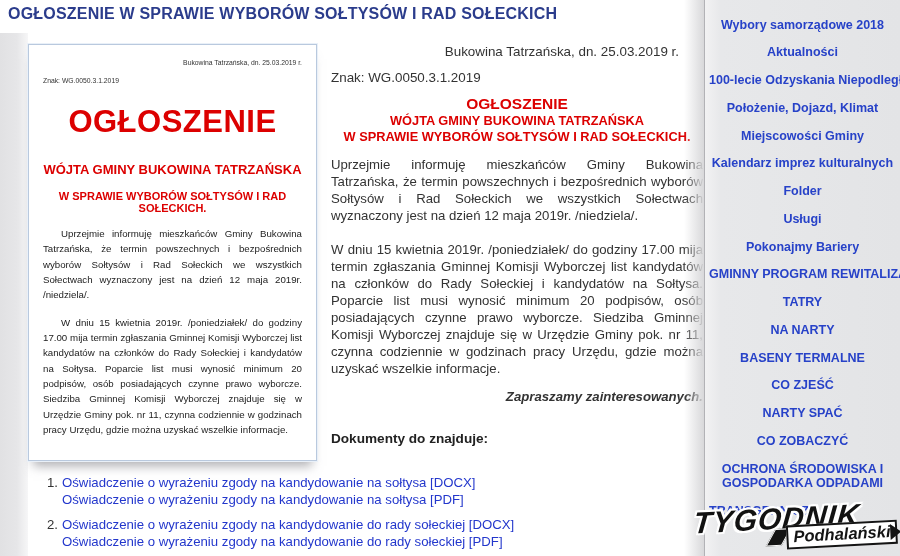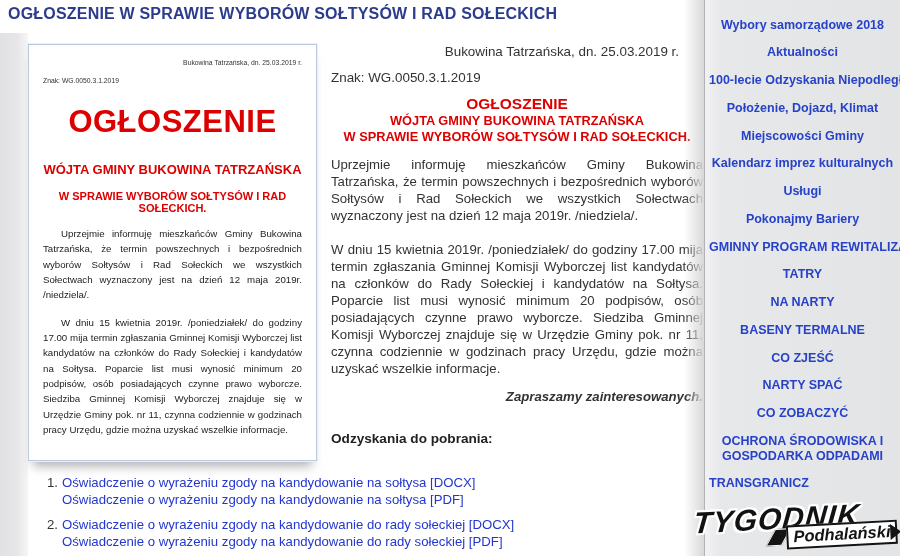--- a/index.html
+++ b/index.html
@@ -119,21 +119,21 @@
 
 <div class="article">
   <div class="art-date">Bukowina Tatrzańska, dn. 25.03.2019 r.</div>
   <div class="art-ref">Znak: WG.0050.3.1.2019</div>
   <div class="art-h1">OGŁOSZENIE</div>
   <div class="art-h2">WÓJTA GMINY BUKOWINA TATRZAŃSKA</div>
   <div class="art-h2">W SPRAWIE WYBORÓW SOŁTYSÓW I RAD SOŁECKICH.</div>
   <p class="art-p p1"><span>Uprzejmie informuję mieszkańców Gminy Bukowina Tatrzańska, że termin powszechnych i bezpośrednich </span><span class="b">wyborów Sołtysów i Rad Sołeckich</span><span> we wszystkich Sołectwach wyznaczony jest na dzień </span><span class="b">12 maja 2019r.</span><span> /niedziela/.</span></p>
   <p class="art-p p2"><span>W dniu </span><span class="b">15 kwietnia 2019r.</span><span> /poniedziałek/ do godziny </span><span class="b">17.00</span><span> mija termin zgłaszania Gminnej Komisji Wyborczej list kandydatów na członków do Rady Sołeckiej i kandydatów na Sołtysa. Poparcie list musi wynosić </span><span class="b">minimum 20 podpisów</span><span>, osób posiadających czynne prawo wyborcze. Siedziba Gminnej Komisji Wyborczej znajduje się w </span><span class="b">Urzędzie Gminy pok. nr 11,</span><span> czynna codziennie w godzinach pracy Urzędu, gdzie można uzyskać wszelkie informacje.</span></p>
   <div class="art-closing">Zapraszamy zainteresowanych.</div>
-  <div class="dl-heading">Odzyskania do pobrania:</div>
+  <div class="dl-heading">Dokumenty do znajduje:</div>
 </div>
 
 <div class="dl-list">
   <div class="dl-item">
     <span class="dl-num">1.</span>
     <div class="dl-links">
       <a href="#">Oświadczenie o wyrażeniu zgody na kandydowanie na sołtysa [DOCX]</a>
       <a href="#">Oświadczenie o wyrażeniu zgody na kandydowanie na sołtysa [PDF]</a>
     </div>
   </div>
@@ -149,20 +149,21 @@
 <div class="content-shadow"></div>
 
 <div class="sidebar">
   <nav class="side-list">
     <a href="#" class="side-item">Wybory samorządowe 2018</a>
     <a href="#" class="side-item">Aktualności</a>
     <a href="#" class="side-item long">100-lecie Odzyskania Niepodległości</a>
     <a href="#" class="side-item">Położenie, Dojazd, Klimat</a>
     <a href="#" class="side-item">Miejscowości Gminy</a>
     <a href="#" class="side-item">Kalendarz imprez kulturalnych</a>
+    <a href="#" class="side-item">Folder</a>
     <a href="#" class="side-item">Usługi</a>
     <a href="#" class="side-item">Pokonajmy Bariery</a>
     <a href="#" class="side-item long">GMINNY PROGRAM REWITALIZACJI</a>
     <a href="#" class="side-item">TATRY</a>
     <a href="#" class="side-item">NA NARTY</a>
     <a href="#" class="side-item">BASENY TERMALNE</a>
     <a href="#" class="side-item">CO ZJEŚĆ</a>
     <a href="#" class="side-item">NARTY SPAĆ</a>
     <a href="#" class="side-item">CO ZOBACZYĆ</a>
     <a href="#" class="side-item">OCHRONA ŚRODOWISKA I GOSPODARKA ODPADAMI</a>

